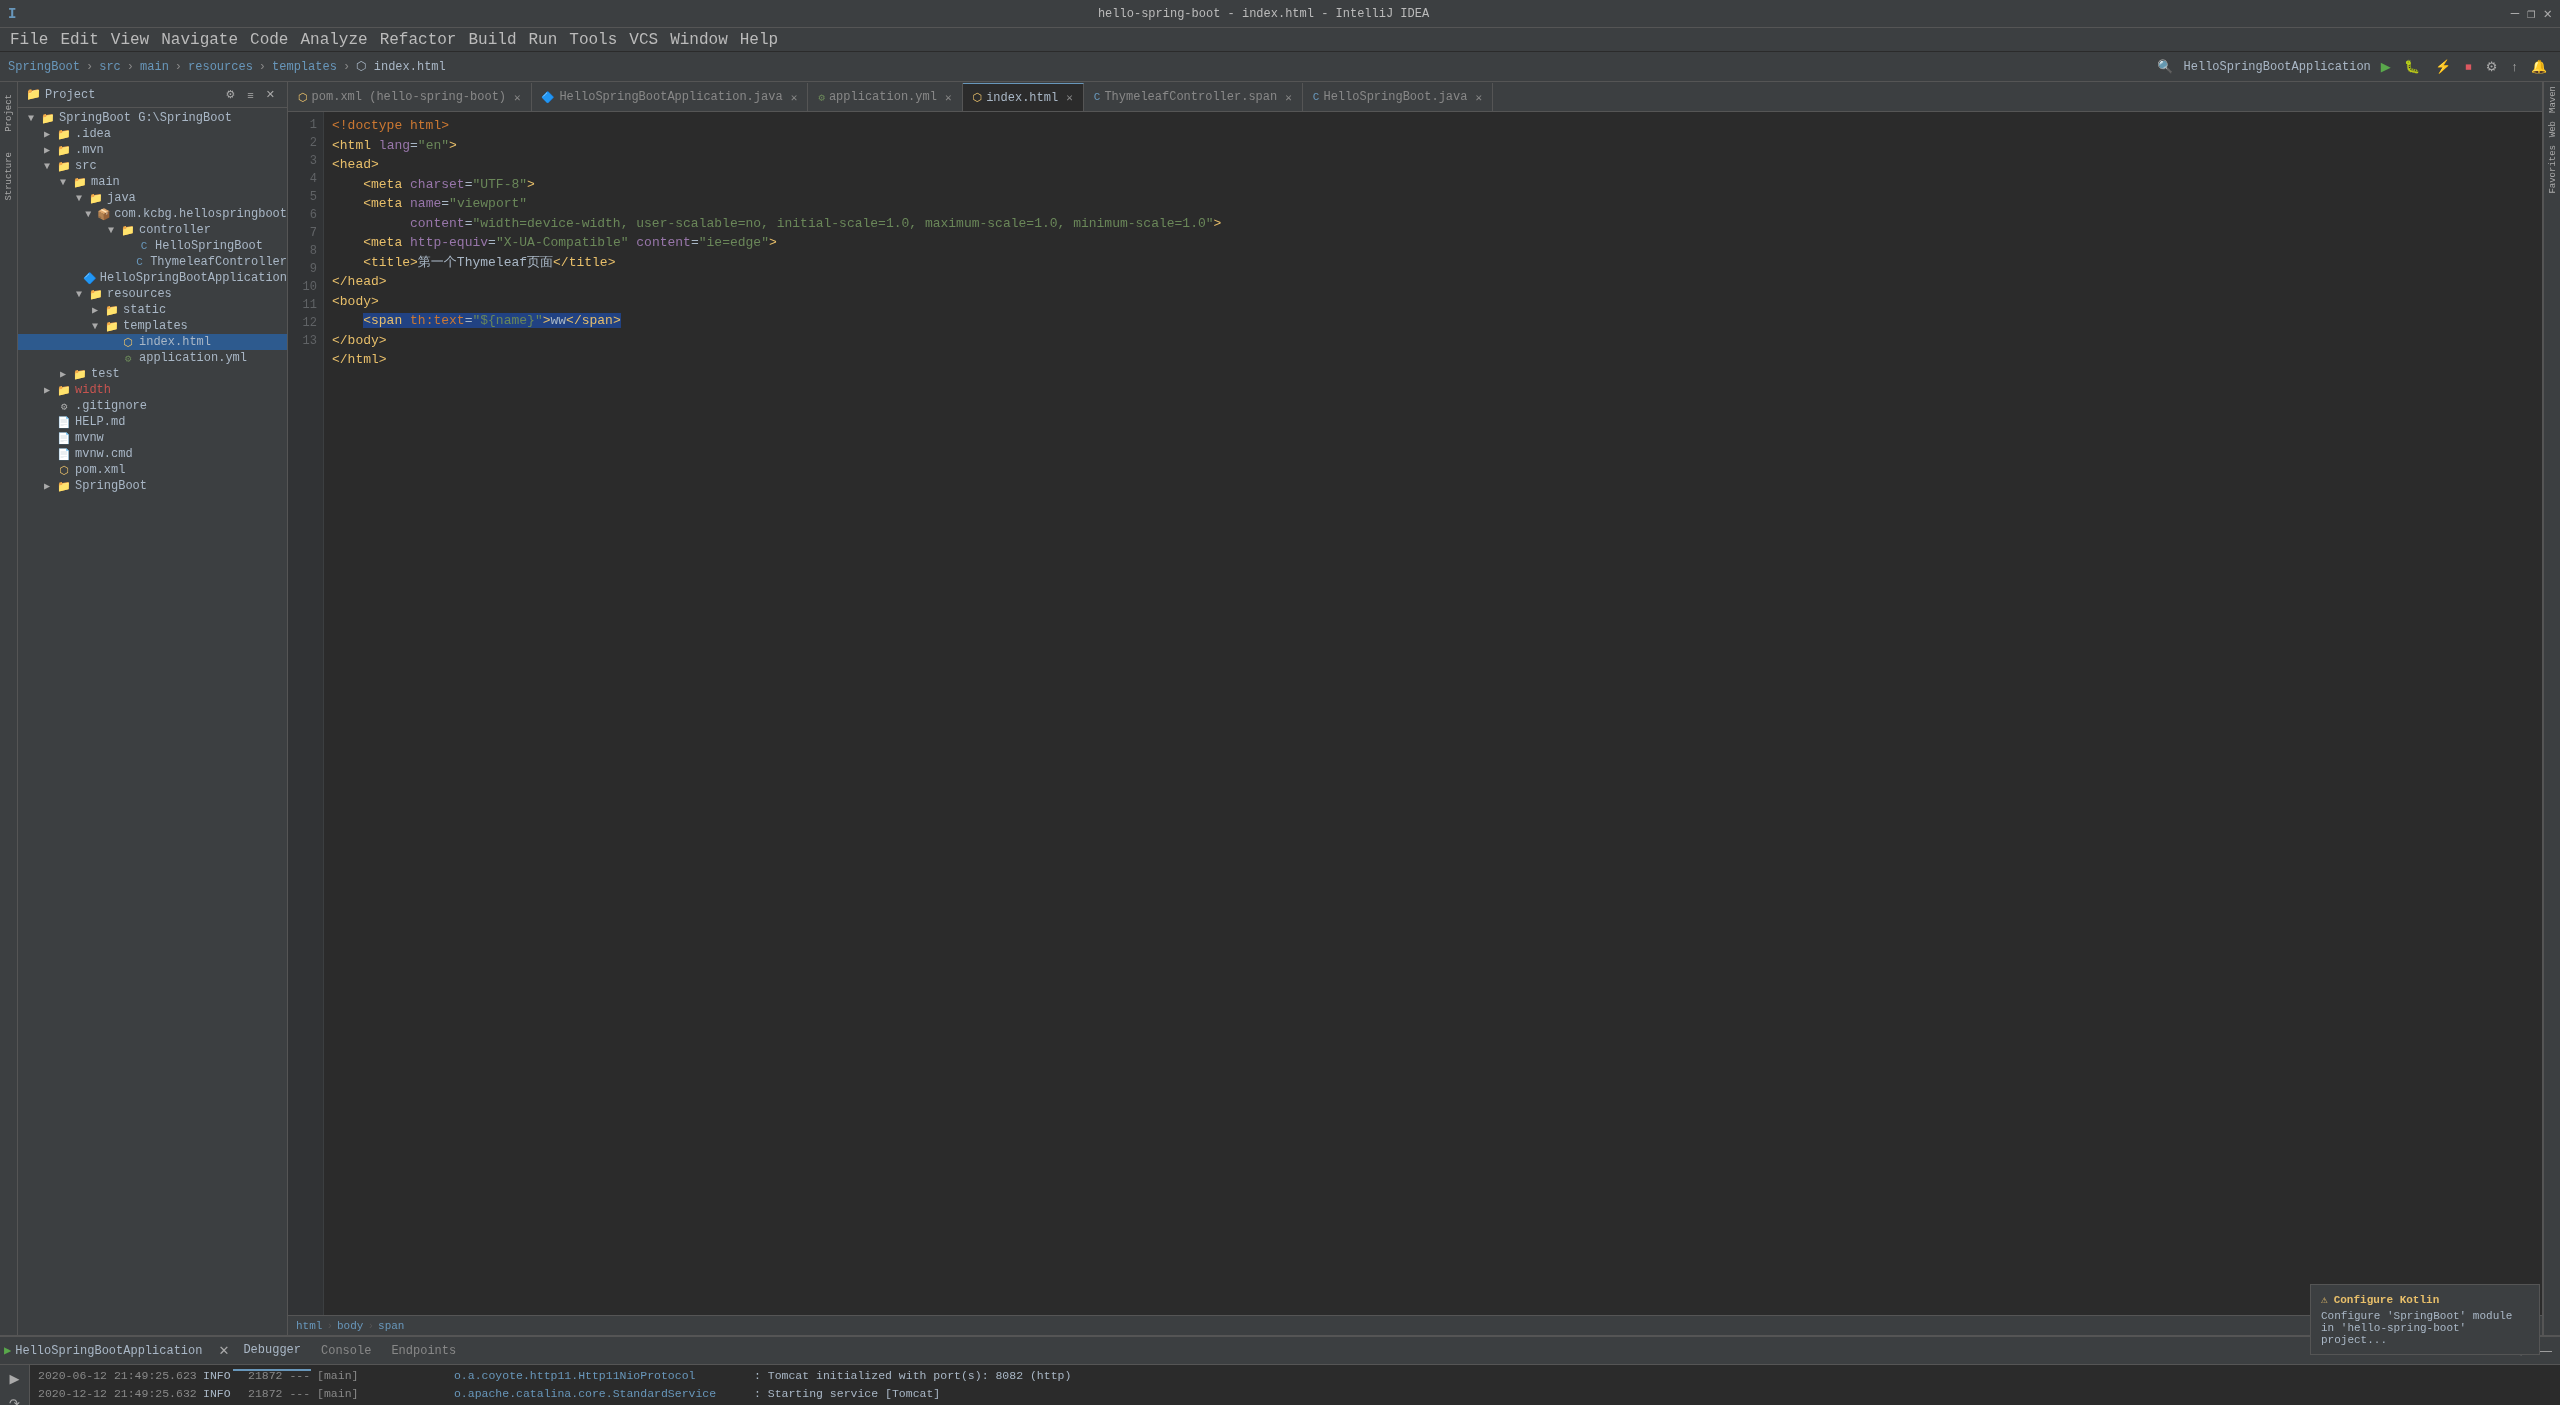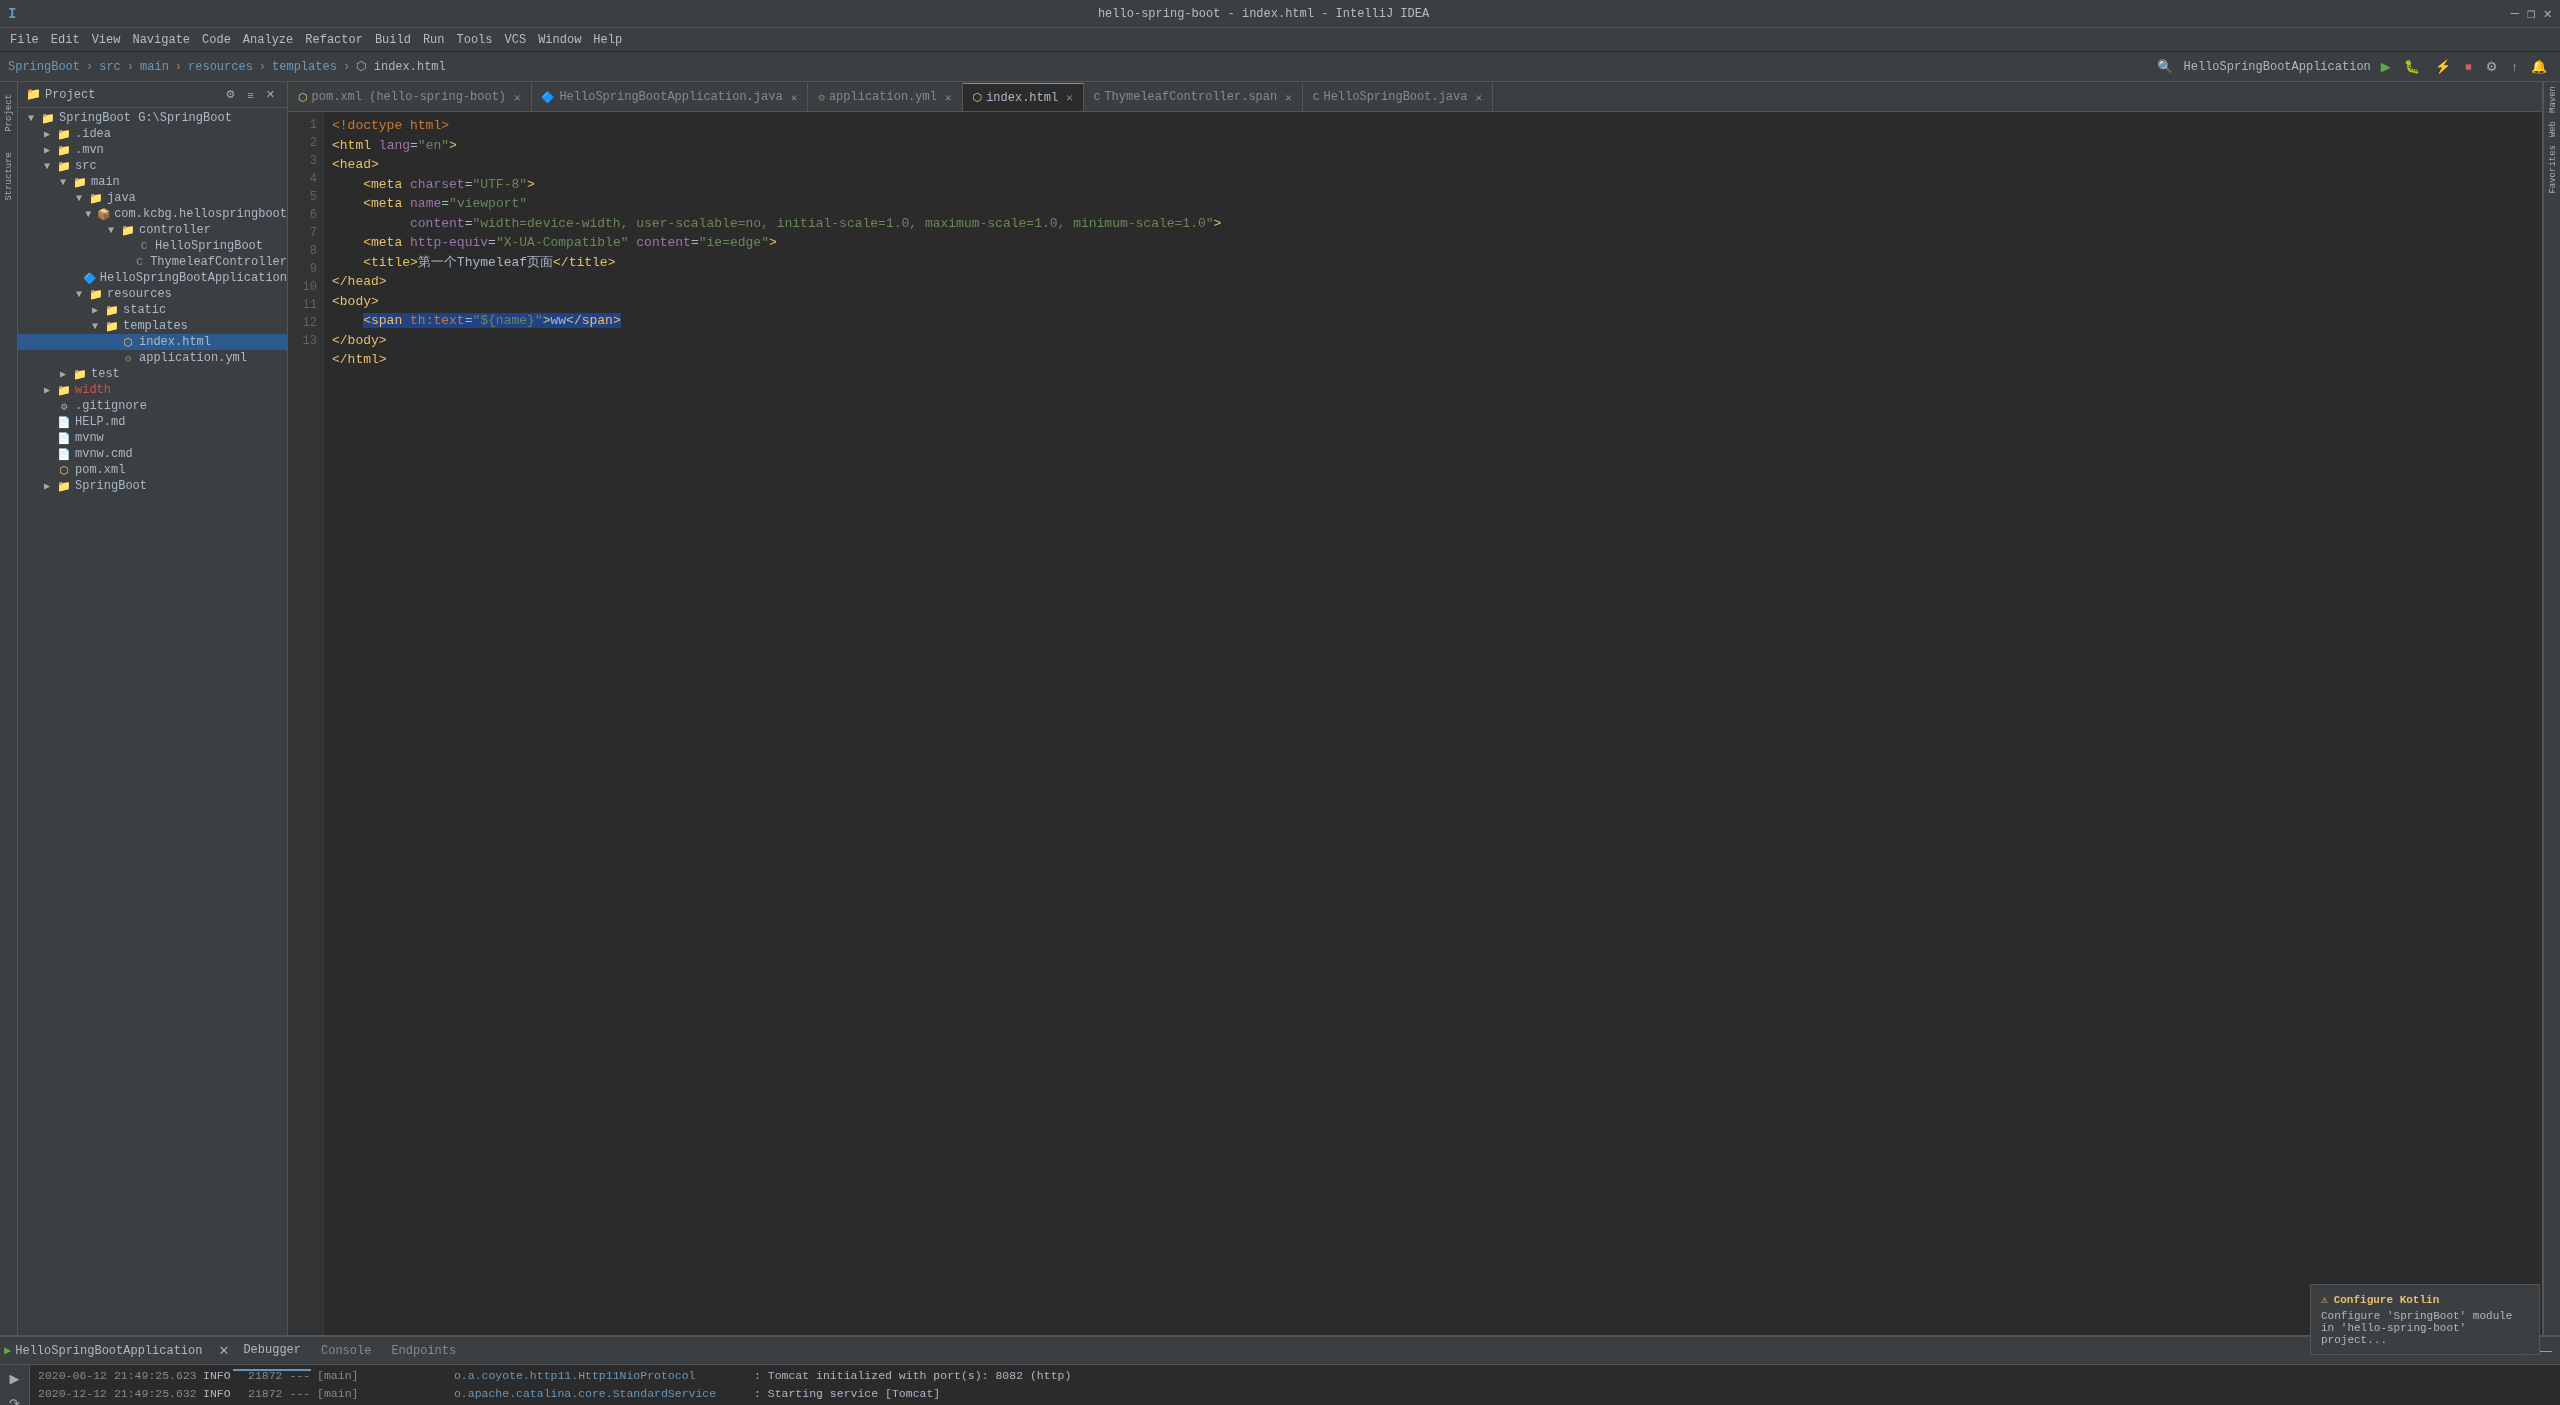--- a/index.html
+++ b/index.html
@@ -5,21 +5,21 @@
     * { margin: 0; padding: 0; box-sizing: border-box; }
     body { font-family: 'Consolas', 'Courier New', monospace; font-size: 12px; background: #2b2b2b; color: #a9b7c6; overflow: hidden; width: 2560px; height: 1405px; }
 
     
     #title-bar { background: #3c3f41; height: 28px; display: flex; align-items: center; justify-content: space-between; padding: 0 8px; border-bottom: 1px solid #555; }
     #title-bar-left { display: flex; align-items: center; gap: 6px; }
     #title-bar-center { color: #bbb; font-size: 12px; }
     #title-bar-right { display: flex; gap: 8px; }
     #title-bar-right span { color: #aaa; cursor: pointer; font-size: 14px; }
     .menu-bar { background: #3c3f41; height: 24px; display: flex; align-items: center; padding: 0 4px; border-bottom: 1px solid #2b2b2b; }
-    .menu-bar span { color: #bbb; font-size: 12px; padding: 0 6px; cursor: pointer; }
+    .menu-bar span { color: #bbb; font-size: 16px; padding: 0 6px; cursor: pointer; }
 
     
     #nav-bar { background: #3c3f41; height: 30px; display: flex; align-items: center; padding: 0 8px; gap: 4px; border-bottom: 1px solid #555; font-size: 12px; }
     #nav-bar .breadcrumb-item { color: #6897bb; cursor: pointer; }
     #nav-bar .breadcrumb-sep { color: #888; margin: 0 2px; }
     #nav-bar .breadcrumb-file { color: #a9b7c6; }
     #nav-bar-right { margin-left: auto; display: flex; align-items: center; gap: 6px; }
 
     
     #main-layout { display: flex; height: calc(1405px - 28px - 24px - 30px - 26px - 26px - 18px); }
@@ -413,20 +413,29 @@
     <span class="tag">&lt;meta</span> <span class="attr">http-equiv</span>=<span class="str">"X-UA-Compatible"</span> <span class="attr">content</span>=<span class="str">"ie=edge"</span><span class="tag">&gt;</span>
     <span class="tag">&lt;title&gt;</span>第一个Thymeleaf页面<span class="tag">&lt;/title&gt;</span>
 <span class="tag">&lt;/head&gt;</span>
 <span class="tag">&lt;body&gt;</span>
     <span class="span-highlight"><span class="tag">&lt;span</span> <span class="th-attr">th:text</span>=<span class="str">"${name}"</span><span class="tag">&gt;</span>ww<span class="tag">&lt;/span&gt;</span></span>
 <span class="tag">&lt;/body&gt;</span>
 <span class="tag">&lt;/html&gt;</span>
 </div>
     </div>
 
+    <div id="editor-status">
+      <div class="breadcrumb">
+        <span style="color:#6897bb;cursor:pointer;">html</span>
+        <span class="sep">›</span>
+        <span style="color:#6897bb;cursor:pointer;">body</span>
+        <span class="sep">›</span>
+        <span style="color:#6897bb;cursor:pointer;">span</span>
+      </div>
+    </div>
   </div>
 
   <div id="right-tools">
     <div style="width:18px;background:#3c3f41;height:100%;border-left:1px solid #555;display:flex;flex-direction:column;align-items:center;padding-top:4px;gap:8px;">
       <span style="font-size:9px;color:#aaa;writing-mode:vertical-rl;transform:rotate(180deg);">Maven</span>
       <span style="font-size:9px;color:#aaa;writing-mode:vertical-rl;transform:rotate(180deg);">Web</span>
       <span style="font-size:9px;color:#aaa;writing-mode:vertical-rl;transform:rotate(180deg);">Favorites</span>
     </div>
   </div>
 </div>

